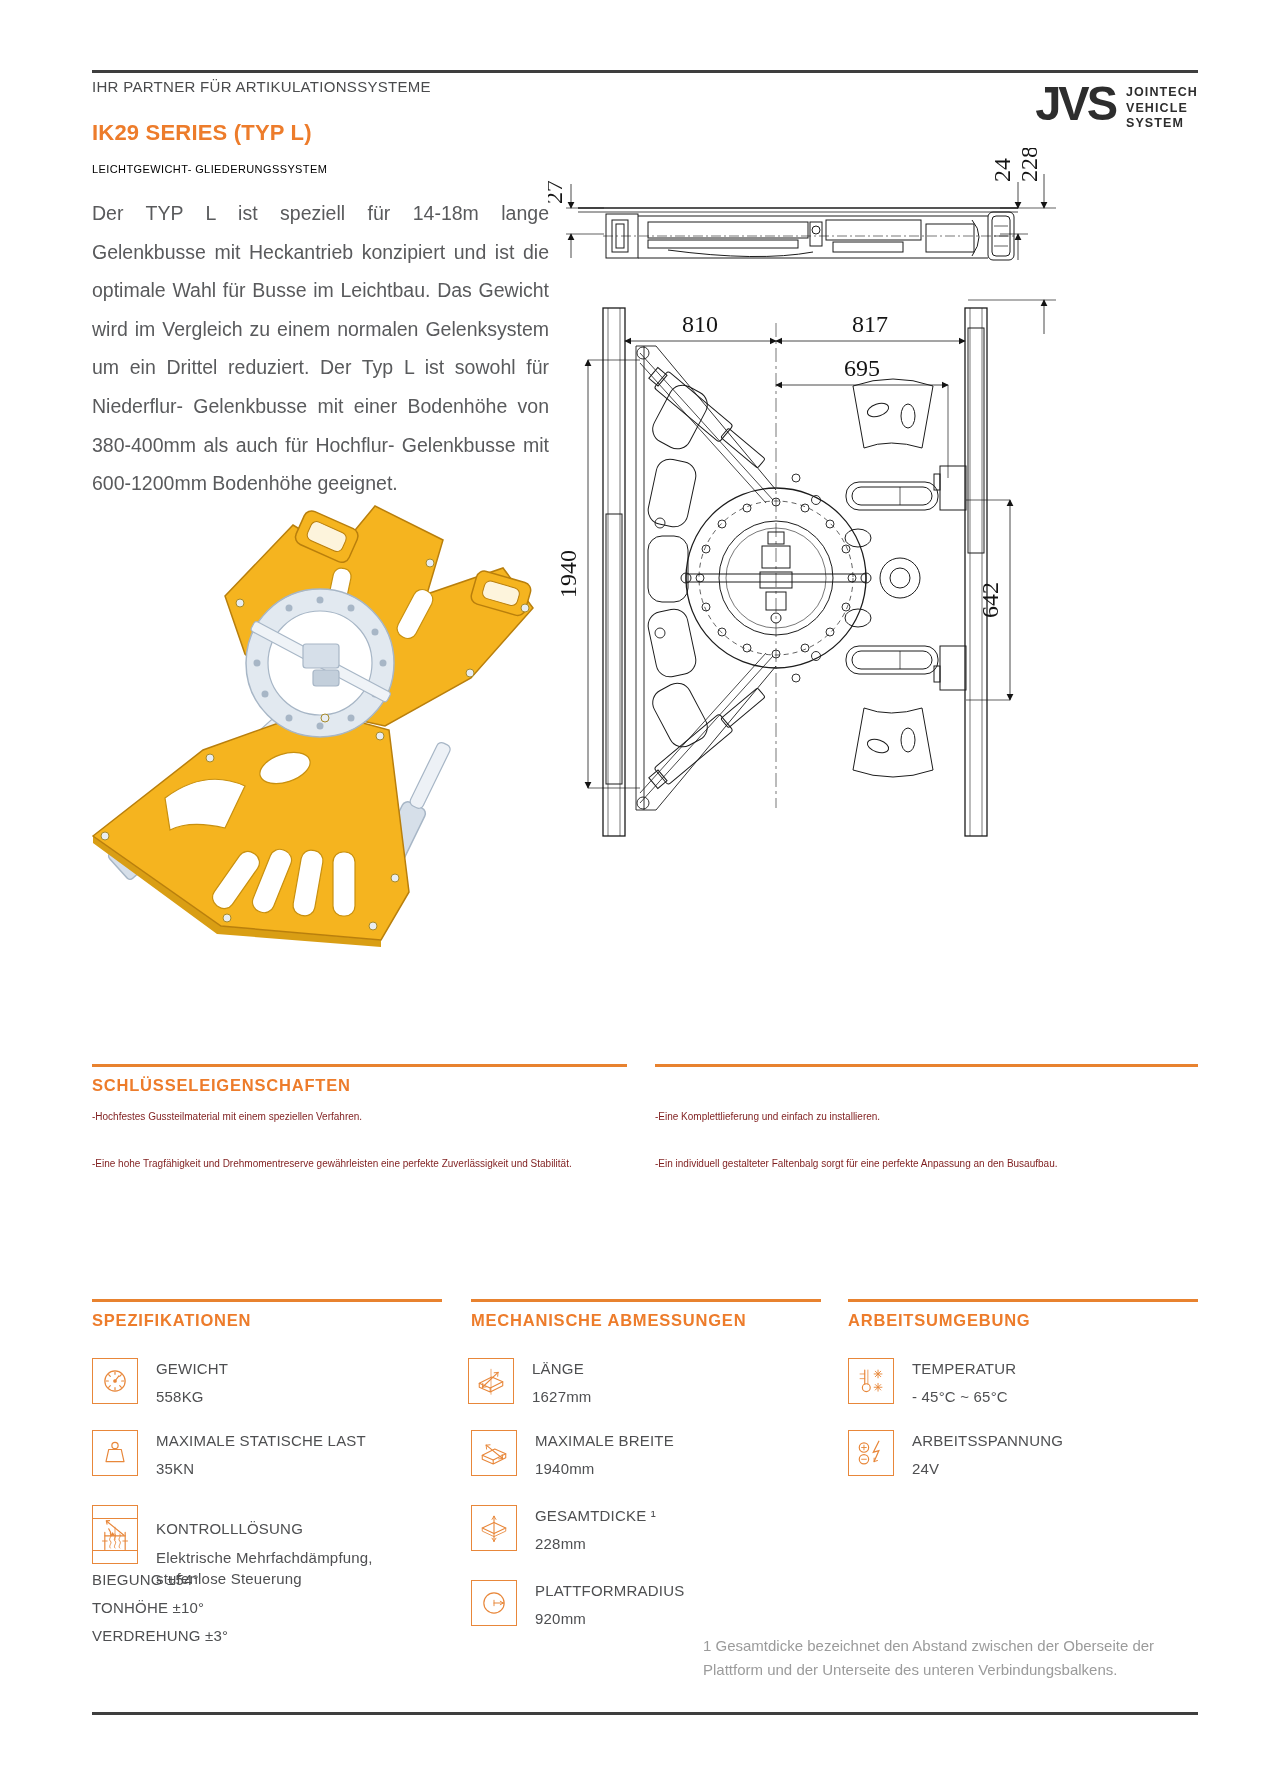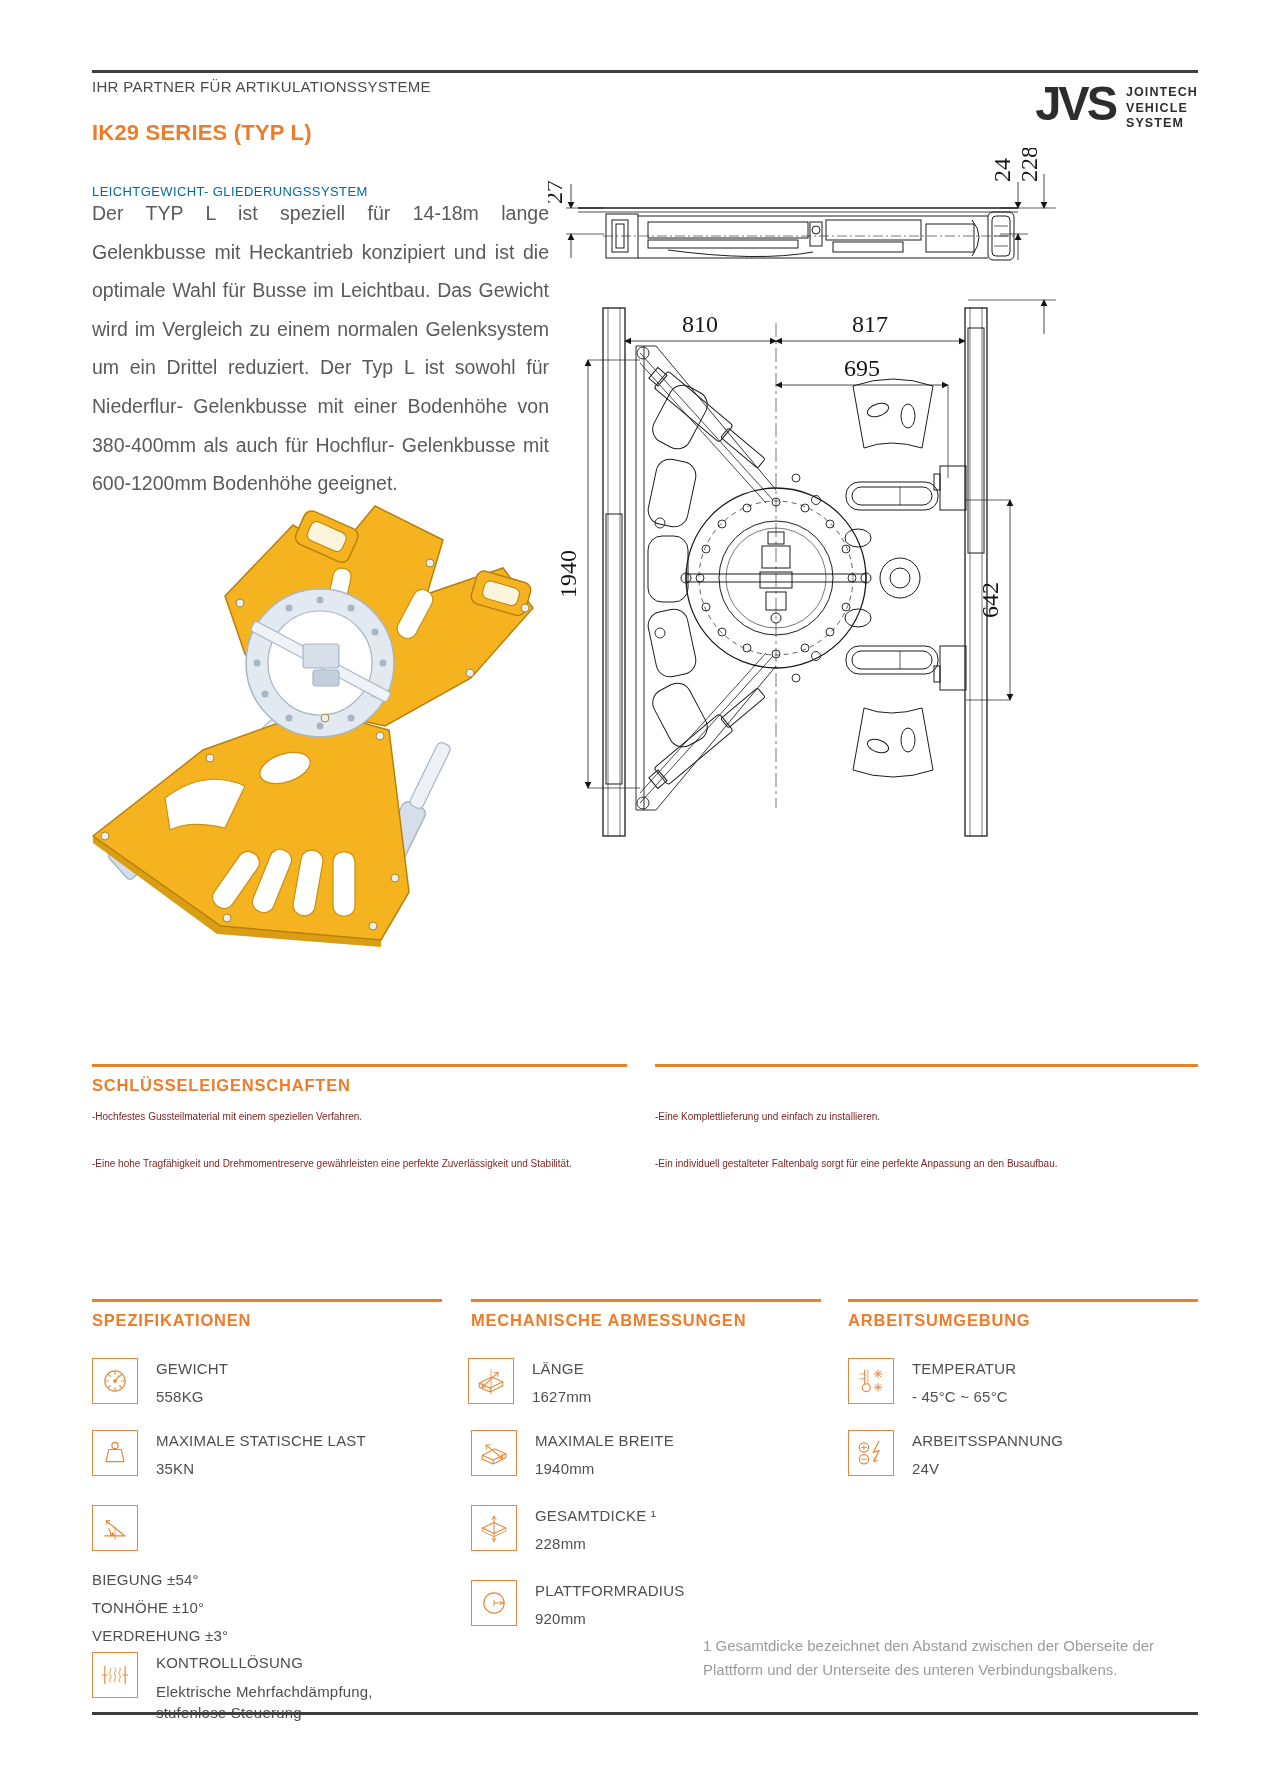--- a/index.html
+++ b/index.html
@@ -10,21 +10,21 @@
   }
   .abs{position:absolute;}
   .rule-dark{position:absolute;height:3px;background:#3E3E3E;}
   .rule-accent{position:absolute;height:3px;background:#E8822F;}
   .tagline{position:absolute;left:92px;top:78px;font-size:15px;letter-spacing:.3px;color:#4A4B4D;}
   .logo{position:absolute;top:82px;right:78px;display:flex;align-items:flex-start;gap:11px;}
   .logo-mark{font-size:47px;line-height:44px;font-weight:900;letter-spacing:-3px;color:#2D2D2D;transform:scaleY(1.02);}
   .logo-lines{padding-top:3px;}
   .logo-lines div{font-size:12.5px;line-height:15.5px;font-weight:bold;letter-spacing:1.1px;color:#2D2D2D;}
   .title{position:absolute;left:92px;top:120px;font-size:22px;font-weight:bold;color:#ED7C2B;letter-spacing:.2px;}
-  .subtitle{position:absolute;left:92px;top:184px;font-size:13px;color:#0369a1;letter-spacing:.4px;}
+  .subtitle{position:absolute;left:92px;top:163px;font-size:11px;color:#000000;letter-spacing:.4px;}
   .intro{position:absolute;left:92px;top:194px;width:457px;font-size:19.5px;line-height:38.6px;
          color:#595A5C;text-align:justify;}
   .feat-heading{position:absolute;left:92px;top:1076px;font-size:16.5px;font-weight:bold;color:#ED7C2B;letter-spacing:.8px;}
   .feat-col{position:absolute;top:1104px;font-size:10px;line-height:25px;color:#7f1d1d;text-align:justify;}
   .feat-col p{margin:0 0 22px 0;}
   .col-heading{position:absolute;top:1311px;font-size:16.5px;font-weight:bold;color:#ED7C2B;letter-spacing:.8px;}
   .spec-row{position:absolute;display:flex;gap:18px;}
   .icon-box{width:46px;height:46px;border:1.5px solid #E8873A;box-sizing:border-box;flex:0 0 auto;
             display:flex;align-items:center;justify-content:center;}
   .spec-text{padding-top:2px;}
@@ -334,21 +334,21 @@
       <path d="M23,22 v16" stroke-width="1"></path>
     </svg>
   </div>
   <div class="spec-text">
     <div class="spec-line">BIEGUNG ±54°</div>
     <div class="spec-line">TONHÖHE ±10°</div>
     <div class="spec-line">VERDREHUNG ±3°</div>
   </div>
 </div>
 
-<div class="spec-row" style="left:92px;top:1652px;">
+<div class="spec-row" style="left:92px;top:1518px;">
   <div class="icon-box">
     <svg width="36" height="36" viewBox="0 0 46 46" fill="none" stroke="#E8873A" stroke-width="1.5" stroke-linecap="round">
       <path d="M10,12 V34 M36,12 V34"></path>
       <path d="M7,23 h6 M33,23 h6" stroke-width="1.2"></path>
       <path d="M17,14 c3,3 -3,6 0,9 c3,3 -3,6 0,9 M23,14 c3,3 -3,6 0,9 c3,3 -3,6 0,9 M29,14 c3,3 -3,6 0,9 c3,3 -3,6 0,9" stroke-width="1.2"></path>
     </svg>
   </div>
   <div class="spec-text">
     <div class="spec-line">KONTROLLLÖSUNG</div>
     <div class="spec-line tight">Elektrische Mehrfachdämpfung,</div>

